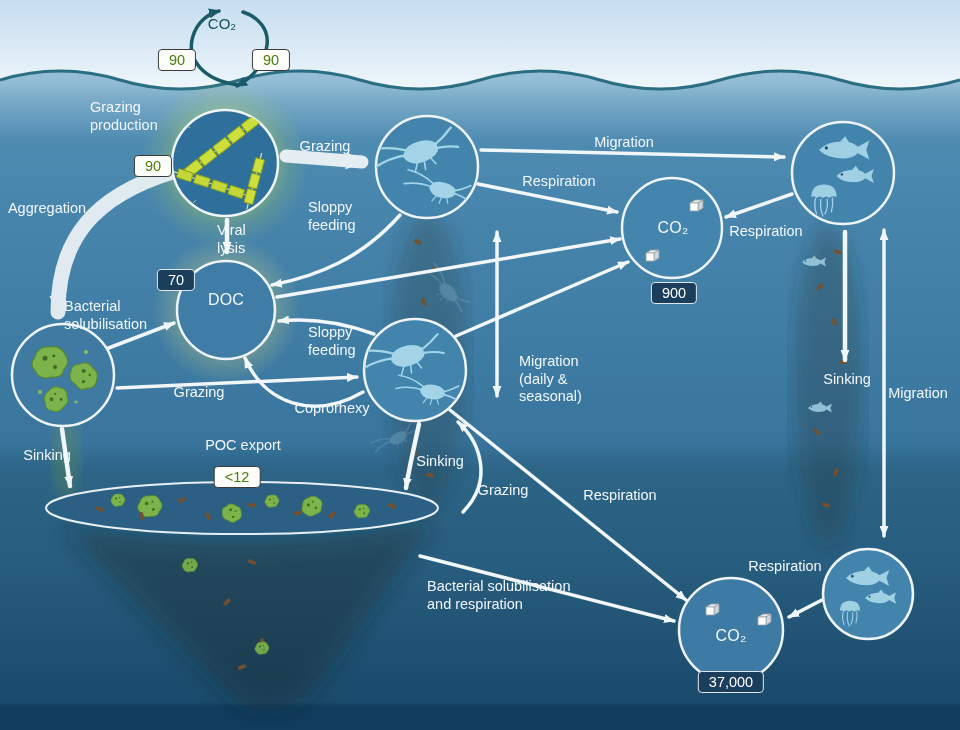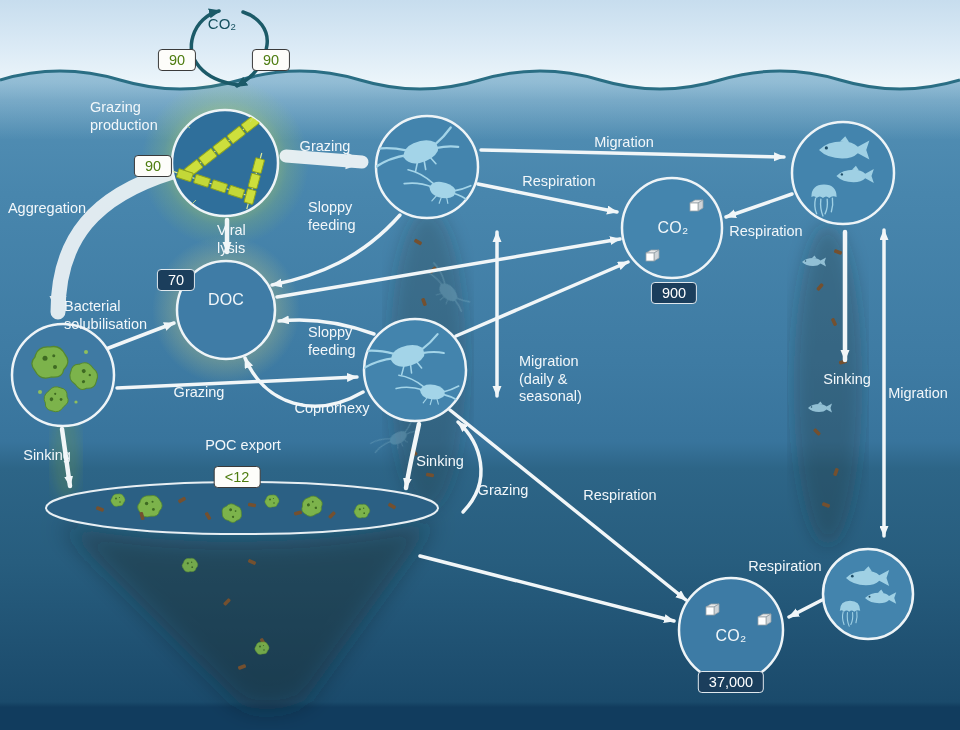--- a/index.html
+++ b/index.html
@@ -337,20 +337,21 @@
 <div class="lbl lbl-left" style="left:519px;top:380px;width:86px">Migration (daily &amp; seasonal)</div>
 <div class="lbl" style="left:847px;top:380px">Sinking</div>
 <div class="lbl" style="left:918px;top:394px">Migration</div>
 <div class="lbl" style="left:47px;top:456px">Sinking</div>
 <div class="lbl" style="left:243px;top:446px">POC export</div>
 <div class="vbox vlight" style="left:237px;top:469px">&lt;12</div>
 <div class="lbl" style="left:440px;top:462px">Sinking</div>
 <div class="lbl" style="left:503px;top:491px">Grazing</div>
 <div class="lbl" style="left:620px;top:496px">Respiration</div>
 <div class="lbl" style="left:785px;top:567px">Respiration</div>
+<div class="lbl lbl-left" style="left:427px;top:596px;width:148px">Bacterial solubilisation and respiration</div>
 
 <div class="lbl node-text" style="left:226px;top:300px">DOC</div>
 <div class="vbox vdark" style="left:176px;top:280px">70</div>
 
 <div class="lbl node-text" style="left:673px;top:228px">CO₂</div>
 <div class="vbox vdark" style="left:674px;top:293px">900</div>
 
 <div class="lbl node-text" style="left:731px;top:636px">CO₂</div>
 <div class="vbox vdark" style="left:731px;top:682px">37,000</div>
 

